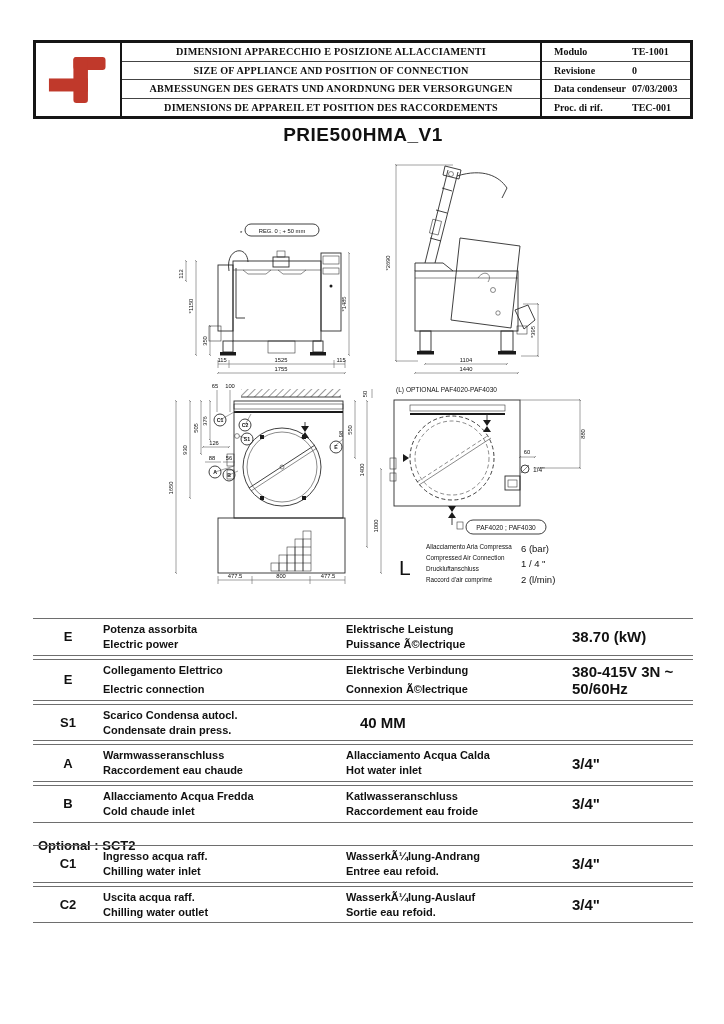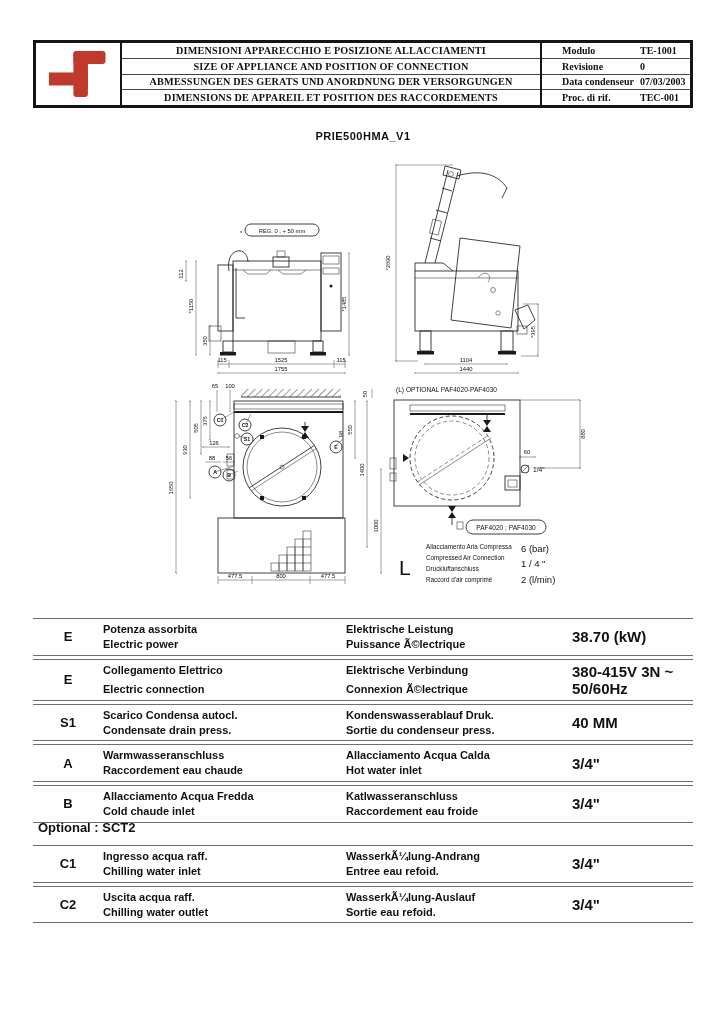--- a/index.html
+++ b/index.html
@@ -1,32 +1,32 @@
 <!DOCTYPE html>
 <html><head>
 <meta charset="utf-8">
 <style>
   html,body{margin:0;padding:0;background:#ffffff;}
   body{width:724px;height:1024px;position:relative;font-family:"Liberation Sans",sans-serif;color:#111;}
   .page{position:absolute;inset:0;background:#fff;}
 
   
-  .hdr{position:absolute;left:33px;top:40px;width:660px;height:68px;border:3px solid #151515;display:flex;background:#fff;box-sizing:border-box;}
+  .hdr{position:absolute;left:33px;top:40px;width:660px;height:79px;border:3px solid #151515;display:flex;background:#fff;box-sizing:border-box;}
   .hdr-logo{width:86px;border-right:2px solid #151515;display:flex;align-items:center;justify-content:center;box-sizing:border-box;}
   .hdr-title{flex:1;border-right:2px solid #151515;display:flex;flex-direction:column;box-sizing:border-box;font-family:"Liberation Serif",serif;font-weight:bold;font-size:10.2px;text-align:center;}
   .hdr-title .tl{flex:1;display:flex;align-items:center;justify-content:center;border-bottom:1px solid #444;padding:0 4px;letter-spacing:.2px;}
   .hdr-title .tl:last-child{border-bottom:none;}
   .hdr-meta{width:148px;display:flex;flex-direction:column;font-family:"Liberation Serif",serif;font-weight:bold;font-size:10px;box-sizing:border-box;}
   .hdr-meta .mrow{flex:1;display:flex;align-items:center;border-bottom:1px solid #444;}
   .hdr-meta .mrow:last-child{border-bottom:none;}
-  .hdr-meta .ml{width:78px;padding-left:20px;}
+  .hdr-meta .ml{width:78px;padding-left:12px;}
   .hdr-meta .mv{flex:1;}
 
   
-  .pagetitle{position:absolute;left:33px;top:130px;width:660px;text-align:center;font-size:11px;font-weight:bold;letter-spacing:.5px;}
+  .pagetitle{position:absolute;left:33px;top:124px;width:660px;text-align:center;font-size:19px;font-weight:bold;letter-spacing:.5px;}
 
   
   .drawing{position:absolute;left:33px;top:158px;width:660px;height:440px;}
   svg text{font-family:"Liberation Sans",sans-serif;fill:#111;}
   .ln{stroke:#2b2b2b;stroke-width:.9;fill:none;}
   .lnt{stroke:#2b2b2b;stroke-width:.55;fill:none;}
   .dk{stroke:#1a1a1a;stroke-width:1.8;fill:none;}
   .dml{stroke:#555;stroke-width:.55;fill:none;}
   .fb{fill:#1a1a1a;stroke:none;}
   .dim{font-size:5.8px;}
@@ -36,21 +36,21 @@
   .airval{font-size:9.5px;}
   .Lbig{font-size:21px;}
   .dash{stroke-dasharray:4 2.6;}
 
   
   .spec{position:absolute;left:33px;width:660px;}
   .spec-row{display:grid;grid-template-columns:70px 243px 212px 1fr;border-top:1.5px solid #6e6e6e;border-bottom:1.5px solid #6e6e6e;margin-bottom:3px;min-height:33px;box-sizing:border-box;padding:3px 0;}
   .sc{display:flex;align-items:center;justify-content:center;font-weight:bold;font-size:13px;}
   .slab{display:flex;flex-direction:column;justify-content:space-between;font-weight:bold;font-size:11px;line-height:1.35;}
   .sval{display:flex;align-items:center;font-weight:bold;font-size:15px;padding-left:14px;}
-  .opt-head{position:absolute;left:38px;font-weight:bold;font-size:13px;}
+  .opt-head{position:absolute;left:38px;font-weight:bold;font-size:13px;margin-top:18px;}
 </style>
 </head>
 <body>
 
 <div class="page">
 
   <div class="hdr">
     <div class="hdr-logo">
       <svg width="62" height="52" viewBox="0 0 80 68">
         <g>
@@ -376,24 +376,20 @@
       </div>
       <div class="sval">380-415V 3N ~ 50/60Hz</div>
     </div>
 
     <div class="spec-row">
       <div class="sc">S1</div>
       <div class="slab">
         <span>Scarico Condensa autocl.</span>
         <span>Condensate drain press.</span>
       </div>
-      <div class="slab">
-        <span>Kondenswasserablauf Druk.</span>
-        <span>Sortie du condenseur press.</span>
-      </div>
       <div class="sval">40 MM</div>
     </div>
 
     <div class="spec-row">
       <div class="sc">A</div>
       <div class="slab">
         <span>Warmwasseranschluss</span>
         <span>Raccordement eau chaude</span>
       </div>
       <div class="slab">

